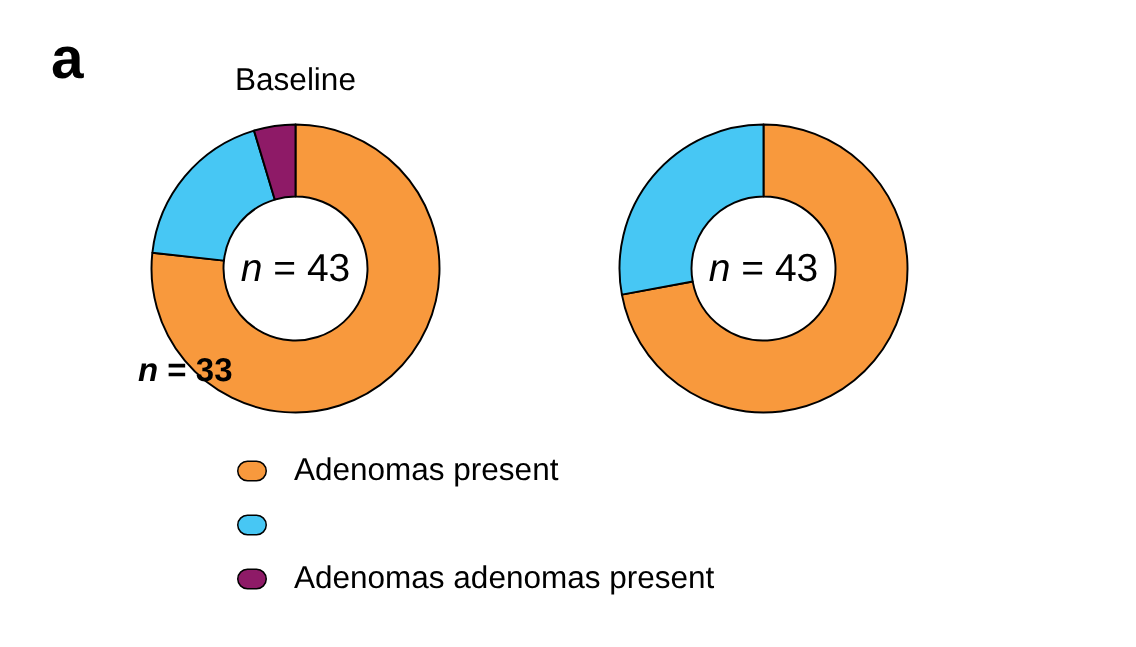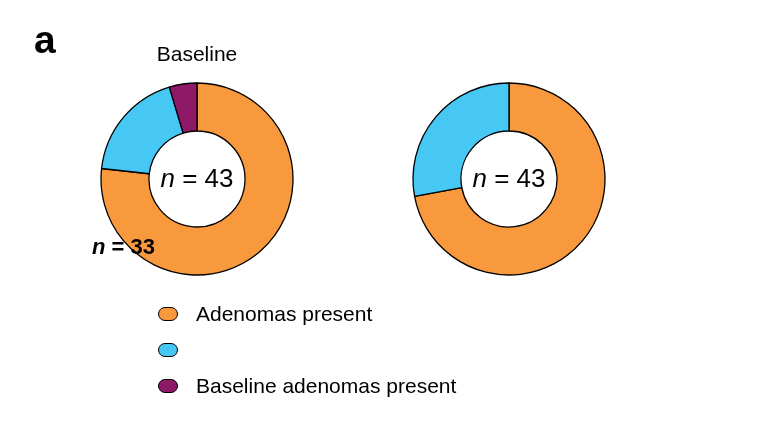--- a/index.html
+++ b/index.html
@@ -114,17 +114,17 @@
   <div class="legend">
     <div class="legend-row">
       <span class="swatch" style="background: rgb(248, 153, 61);"></span>
       <span class="legend-label">Adenomas present</span>
     </div>
     <div class="legend-row">
       <span class="swatch" style="background: rgb(71, 199, 244);"></span>
     </div>
     <div class="legend-row">
       <span class="swatch" style="background: rgb(142, 26, 103);"></span>
-      <span class="legend-label">Baseline adenomas present</span>
+      <span class="legend-label">Adenomas adenomas present</span>
     </div>
   </div>
 
 </div>
 
 </body></html>

